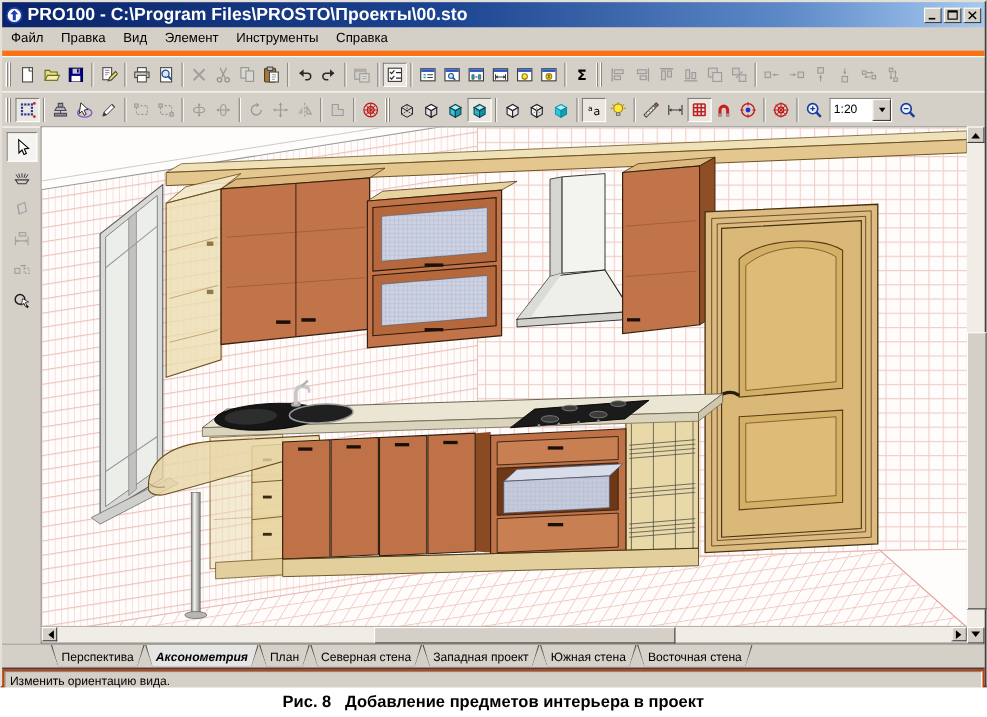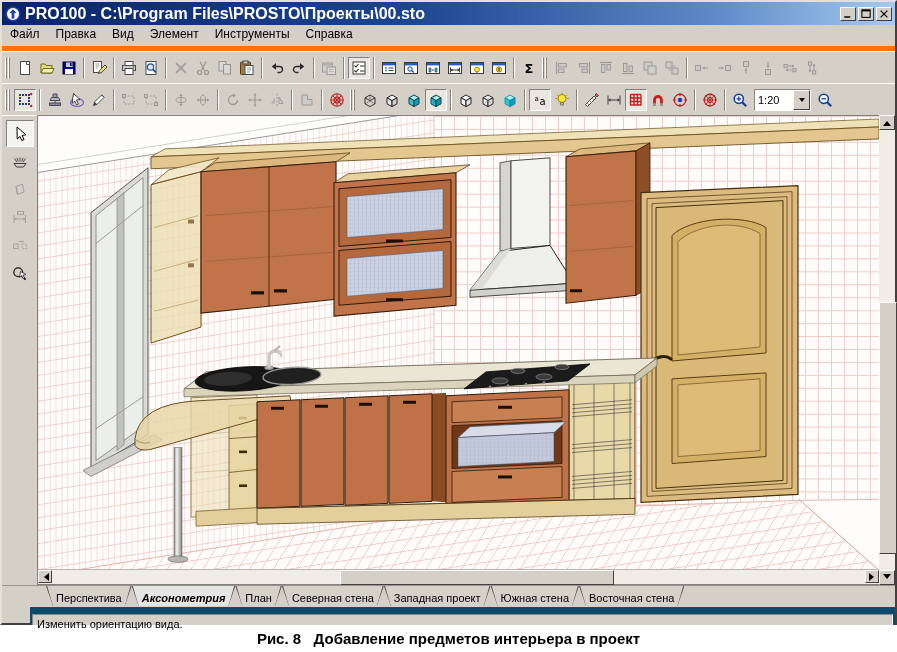--- a/index.html
+++ b/index.html
@@ -47,21 +47,21 @@
   .tri-l{width:0;height:0;border:4px solid transparent;border-right:5px solid #000;margin-right:2px;}
   .tri-r{width:0;height:0;border:4px solid transparent;border-left:5px solid #000;margin-left:2px;}
   
   .tabs{height:21px;background:#d4d0c8;display:flex;align-items:stretch;border-top:1px solid #9a968e;}
   .tabstub{width:44px;}
   .tab{height:20px;margin-top:0;clip-path:polygon(0 0,100% 0,calc(100% - 7px) 100%,7px 100%);background:#55524a;display:flex;}
   .tab-in{flex:1;margin:0;clip-path:polygon(1.2px 0,calc(100% - 1.2px) 0,calc(100% - 7.8px) calc(100% - 1px),7.8px calc(100% - 1px));
     background:#d6d2ca;display:flex;align-items:center;justify-content:center;padding:12px 10px;font-size:11px;white-space:nowrap;}
   .tab.active .tab-in{background:#e5e5e5;font-weight:bold;font-style:italic;}
   
-  .status{height:23px;background:#0c4a6e;padding:2px 2px 0 2px;border-top:5px solid #0c4a6e;margin-left:28px;}
+  .status{height:23px;background:#c2410c;padding:2px 2px 0 2px;border-top:1px solid #0c4a6e;}
   .sfield{height:17px;border:1px solid;border-color:#8a867e #fff #fff #8a867e;font-size:11px;display:flex;align-items:center;padding-left:4px;background:#d4d0c8;}
   .caption{height:27px;display:flex;align-items:center;justify-content:center;font-size:15px;font-weight:bold;white-space:pre;background:#fff;}
 </style>
 </head>
 <body>
 
 <div class="app">
 
   <div class="titlebar">
     <svg class="ticon" viewBox="0 0 16 16">

